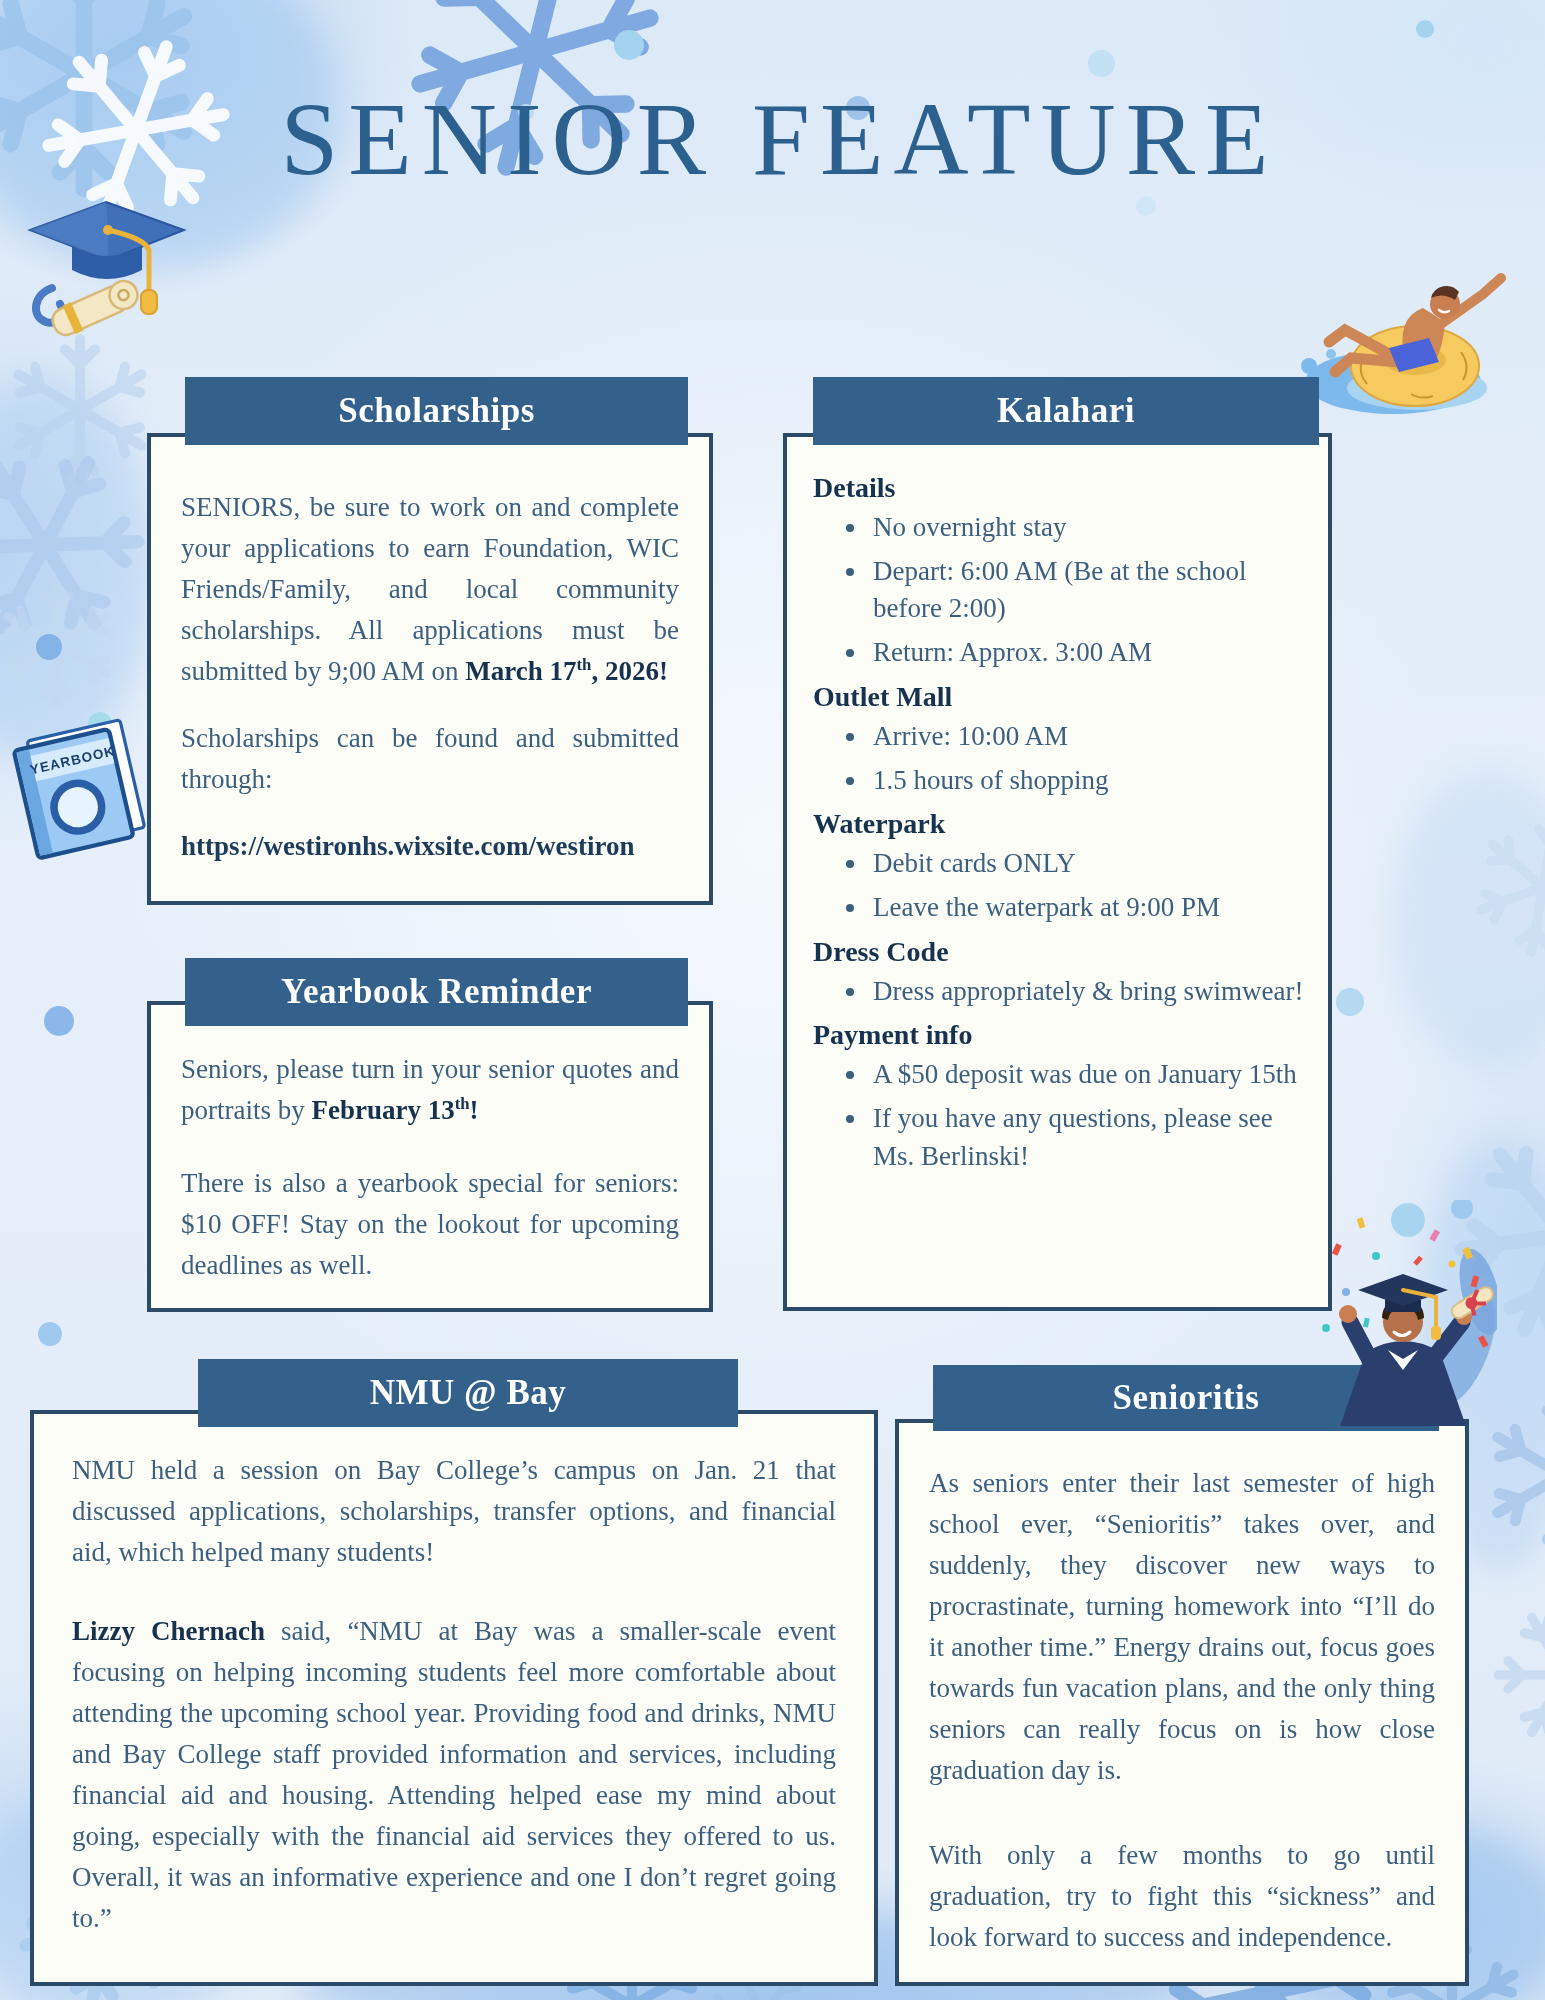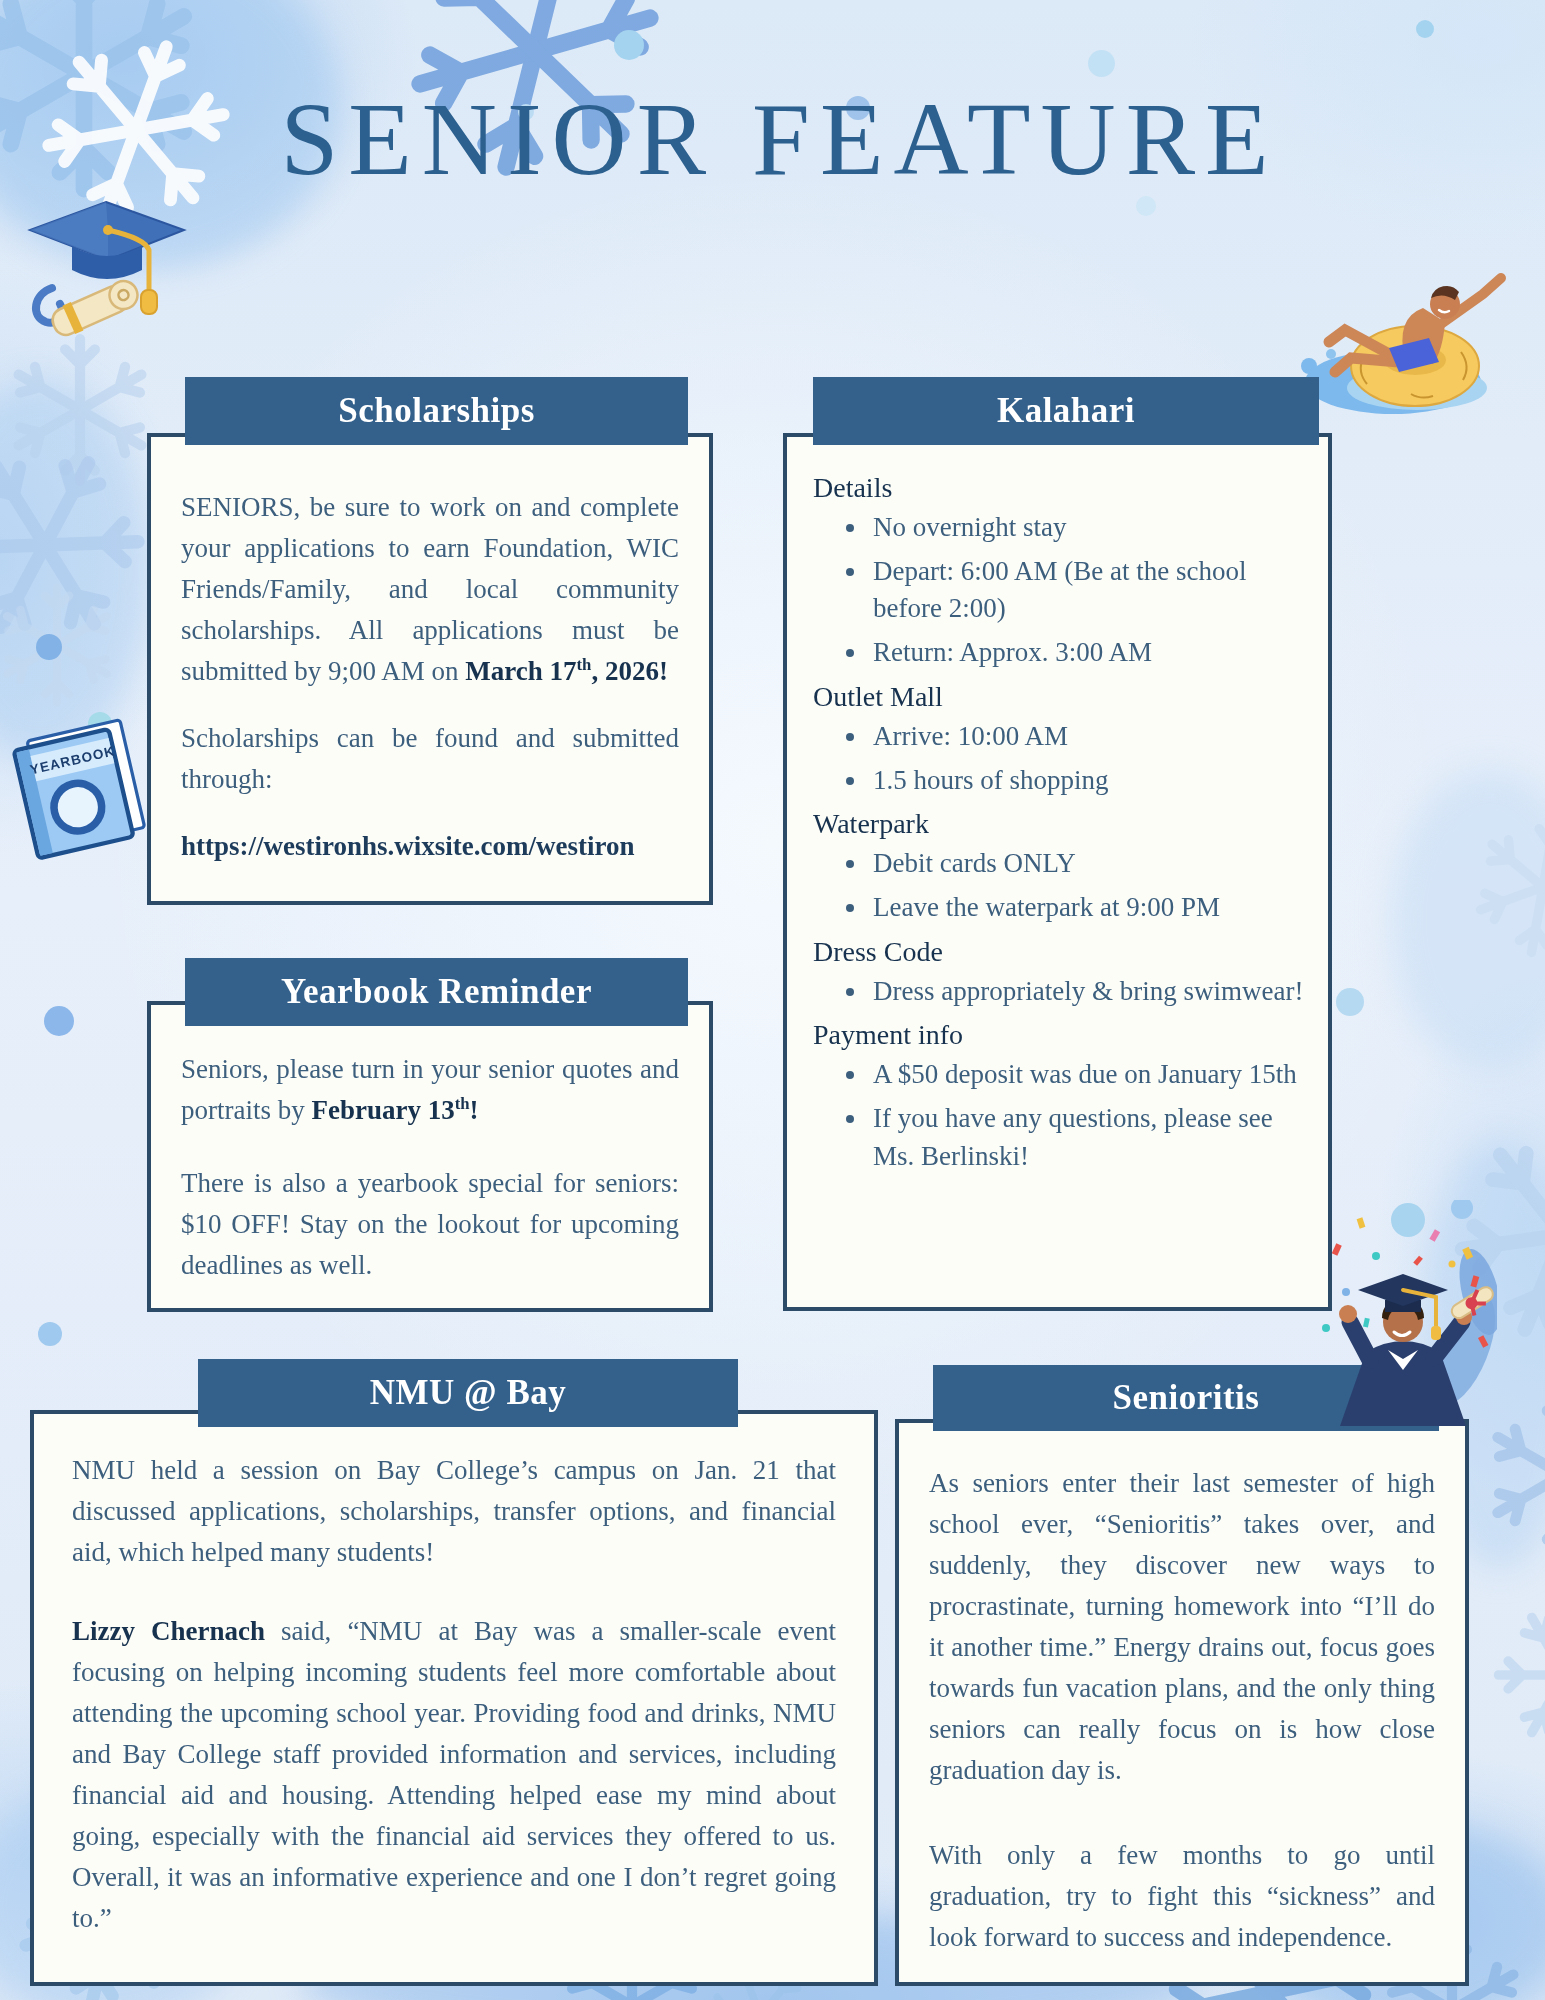--- a/index.html
+++ b/index.html
@@ -29,21 +29,21 @@
   .panel{
     position:absolute;background:#fdfdf8;border:4px solid #2b4b68;z-index:1;
     box-sizing:border-box;color:#3d5f7e;
   }
   .panel p{margin:0 0 26px 0;font-size:27px;line-height:1.52;text-align:justify;}
   .panel p.last{margin-bottom:0;}
   strong, .panel h3{color:#17324e;}
   sup{font-size:.62em;}
   .link-line{font-weight:700;color:#1d3b5a;text-align:left !important;}
   
-  .panel h3{font-size:28px;font-weight:400;margin:2px 0 2px 0;line-height:1.35;}
+  .panel h3{font-size:28px;font-weight:700;margin:2px 0 2px 0;line-height:1.35;}
   .panel ul{margin:0 0 4px 0;padding-left:56px;}
   .panel ul li{font-size:27px;line-height:1.4;margin:2px 0 6px 0;padding-left:4px;}
   
   .flake{position:absolute;z-index:0;}
   .dot{position:absolute;border-radius:50%;z-index:0;}
   .blob{position:absolute;border-radius:50%;filter:blur(16px);z-index:0;}
   .illu{position:absolute;}
   #grad-cap{left:22px;top:196px;width:170px;height:152px;z-index:2;}
   #tube-rider{left:1293px;top:266px;width:228px;height:158px;z-index:2;}
   #yearbook-icon{left:20px;top:726px;width:122px;height:132px;z-index:4;transform:rotate(-13deg);}

